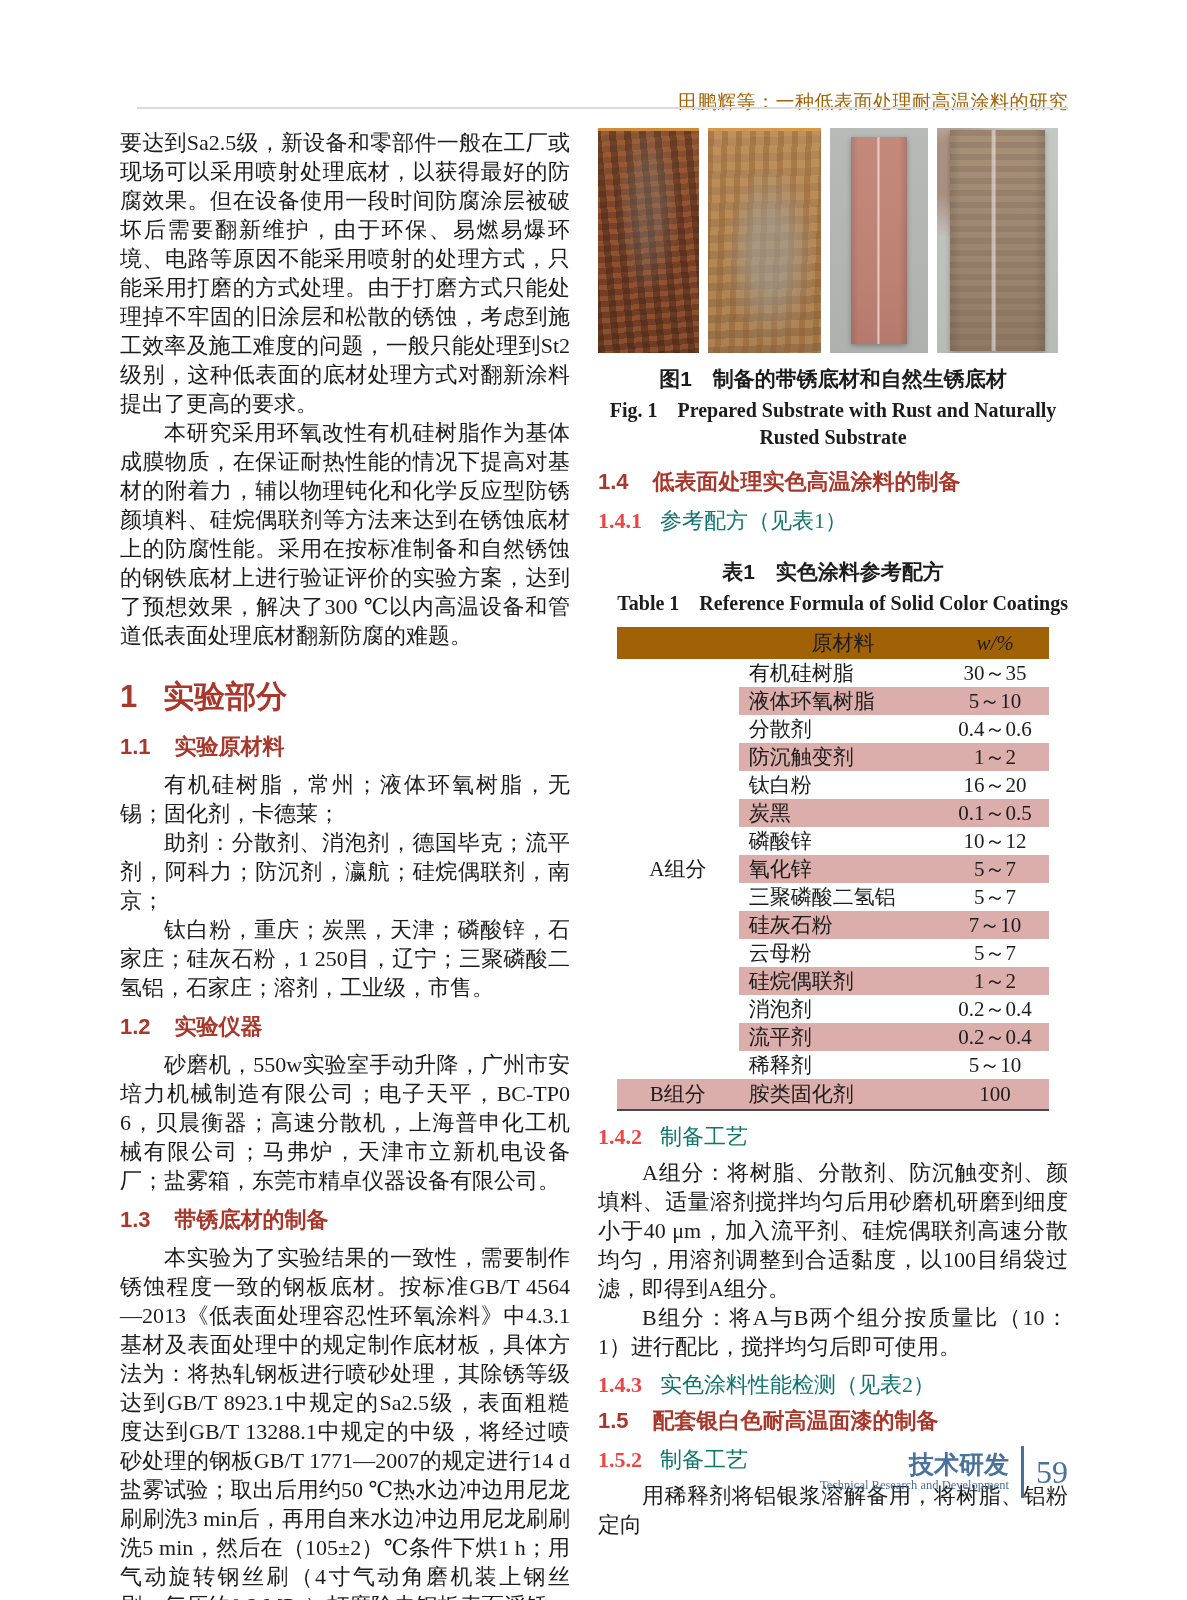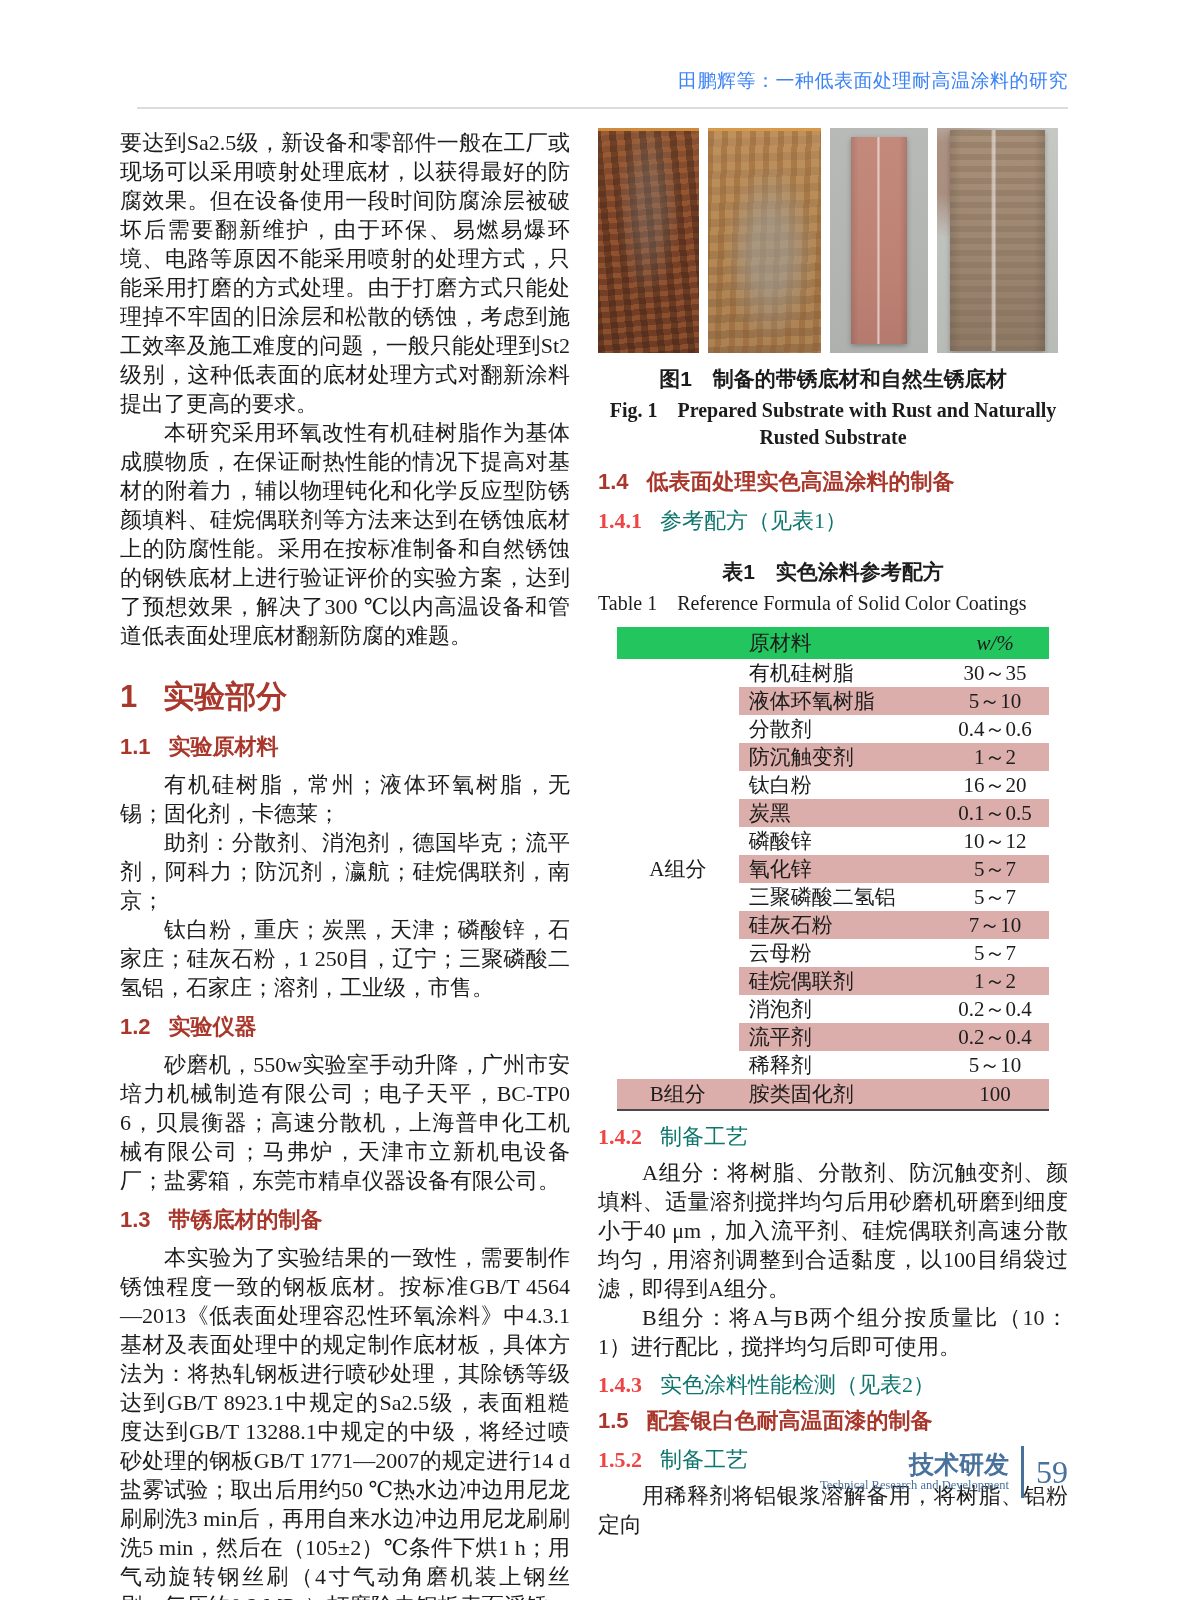--- a/index.html
+++ b/index.html
@@ -1,33 +1,33 @@
 <!DOCTYPE html>
 <html lang="zh"><head>
 <meta charset="utf-8">
 <style>
   html,body{margin:0;padding:0;background:#ffffff;}
   .page{position:relative;width:1187px;height:1600px;background:#ffffff;overflow:hidden;
         font-family:"Liberation Serif","DejaVu Serif",serif;color:#1c1c1c;}
   
-  .running-head{position:absolute;top:68px;right:119px;font-family:"Liberation Sans","DejaVu Sans",sans-serif;
-        font-size:19px;color:#3b82f6;letter-spacing:.5px;}
+  .running-head{position:absolute;top:89px;right:119px;font-family:"Liberation Sans","DejaVu Sans",sans-serif;
+        font-size:19px;color:#a16207;letter-spacing:.5px;}
   .head-rule{position:absolute;top:107px;left:137px;right:119px;height:0;border-top:2px solid #dcdcdc;}
   
   .columns{position:absolute;left:120px;top:128px;width:948px;display:flex;gap:28px;}
   .col-left{width:450px;}
   .col-right{width:470px;}
   p.body{font-size:22px;line-height:29px;margin:0;text-align:justify;text-justify:inter-character;
         word-break:break-all;}
   p.indent{text-indent:2em;}
   
   .h-main{display:flex;align-items:baseline;gap:26px;margin:26px 0 14px 0;
         font-family:"Liberation Sans","DejaVu Sans",sans-serif;font-weight:bold;
         font-size:31px;color:#a9372b;}
-  .h-sub{display:flex;align-items:baseline;gap:18px;margin:10px 0 8px 0;
+  .h-sub{display:flex;align-items:baseline;gap:24px;margin:10px 0 8px 0;
         font-family:"Liberation Sans","DejaVu Sans",sans-serif;font-weight:bold;
         font-size:22px;color:#a9372b;line-height:30px;}
   .h-sub3{display:flex;align-items:baseline;gap:18px;margin:8px 0 6px 0;font-size:22px;line-height:31px;}
   .h-sub3 .num{font-family:Liberation Serif, serif;font-weight:bold;color:#ef4444;}
   .h-sub3 .ttl{color:#0f766e;}
   
   .figure-photos{display:flex;gap:9px;height:225px;margin-bottom:12px;}
   .photo{position:relative;overflow:hidden;}
   .photo1{width:101px;border-top:3px solid #cf8a3c;
     background:
@@ -56,24 +56,24 @@
       linear-gradient(90deg, rgba(0,0,0,.10), transparent 12%, transparent 43%, rgba(255,255,255,.50) 45% 47%, transparent 49%, transparent 88%, rgba(0,0,0,.12)),
       repeating-linear-gradient(180deg, rgba(120,100,80,.28) 0 6px, rgba(0,0,0,0) 6px 12px),
       linear-gradient(180deg,#a89079,#9c8570 60%,#8f7a66);}
   .fig-cap-cn{font-family:"Liberation Sans","DejaVu Sans",sans-serif;font-weight:bold;
       font-size:21px;text-align:center;margin:2px 0 4px 0;}
   .fig-cap-en{font-weight:bold;font-size:20px;line-height:27px;text-align:center;margin:0 6px 16px 6px;}
   
   .tbl-wrap{margin-top:22px;}
   .tbl-title-cn{font-family:"Liberation Sans","DejaVu Sans",sans-serif;font-weight:bold;
       font-size:21px;text-align:center;margin:14px 0 4px 0;}
-  .tbl-title-en{font-weight:normal;font-size:20px;text-align:left;margin:0 0 10px 0;}
+  .tbl-title-en{font-weight:bold;font-size:20px;text-align:right;margin:0 0 10px 0;}
   table.formula{width:432px;margin:0 auto;border-collapse:collapse;font-size:21px;border-bottom:2px solid #4a4a4a;}
   table.formula td{padding:0 4px;height:27px;vertical-align:middle;}
-  table.formula tr.hdr td{background:#22c55e;height:32px;}
+  table.formula tr.hdr td{background:#a16207;height:32px;text-align:center;}
   table.formula td.group{width:120px;text-align:center;}
   table.formula td.mat{width:200px;text-align:left;padding-left:10px;}
   table.formula td.val{width:104px;text-align:center;}
   table.formula tr.band td.mat, table.formula tr.band td.val{background:#dcaeab;}
   table.formula tr.brow td{background:#dcaeab;height:30px;}
   table.formula .ital{font-style:italic;}
   
   .footer{position:absolute;top:1446px;right:119px;display:flex;align-items:center;gap:12px;
       color:#48719c;}
   .footer .labels{text-align:right;}

